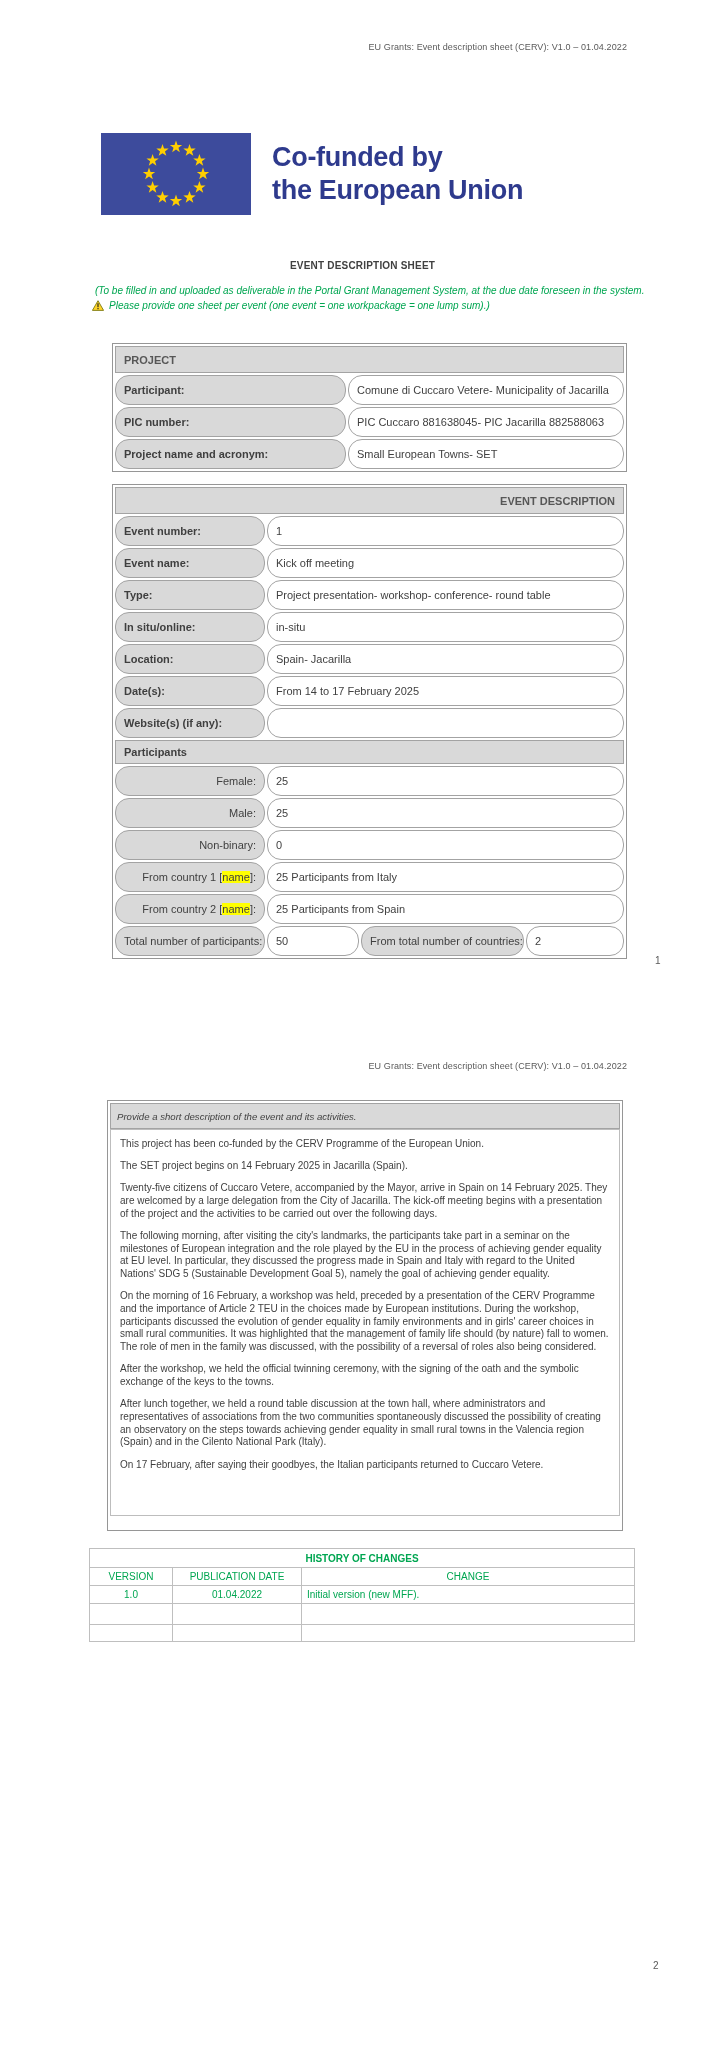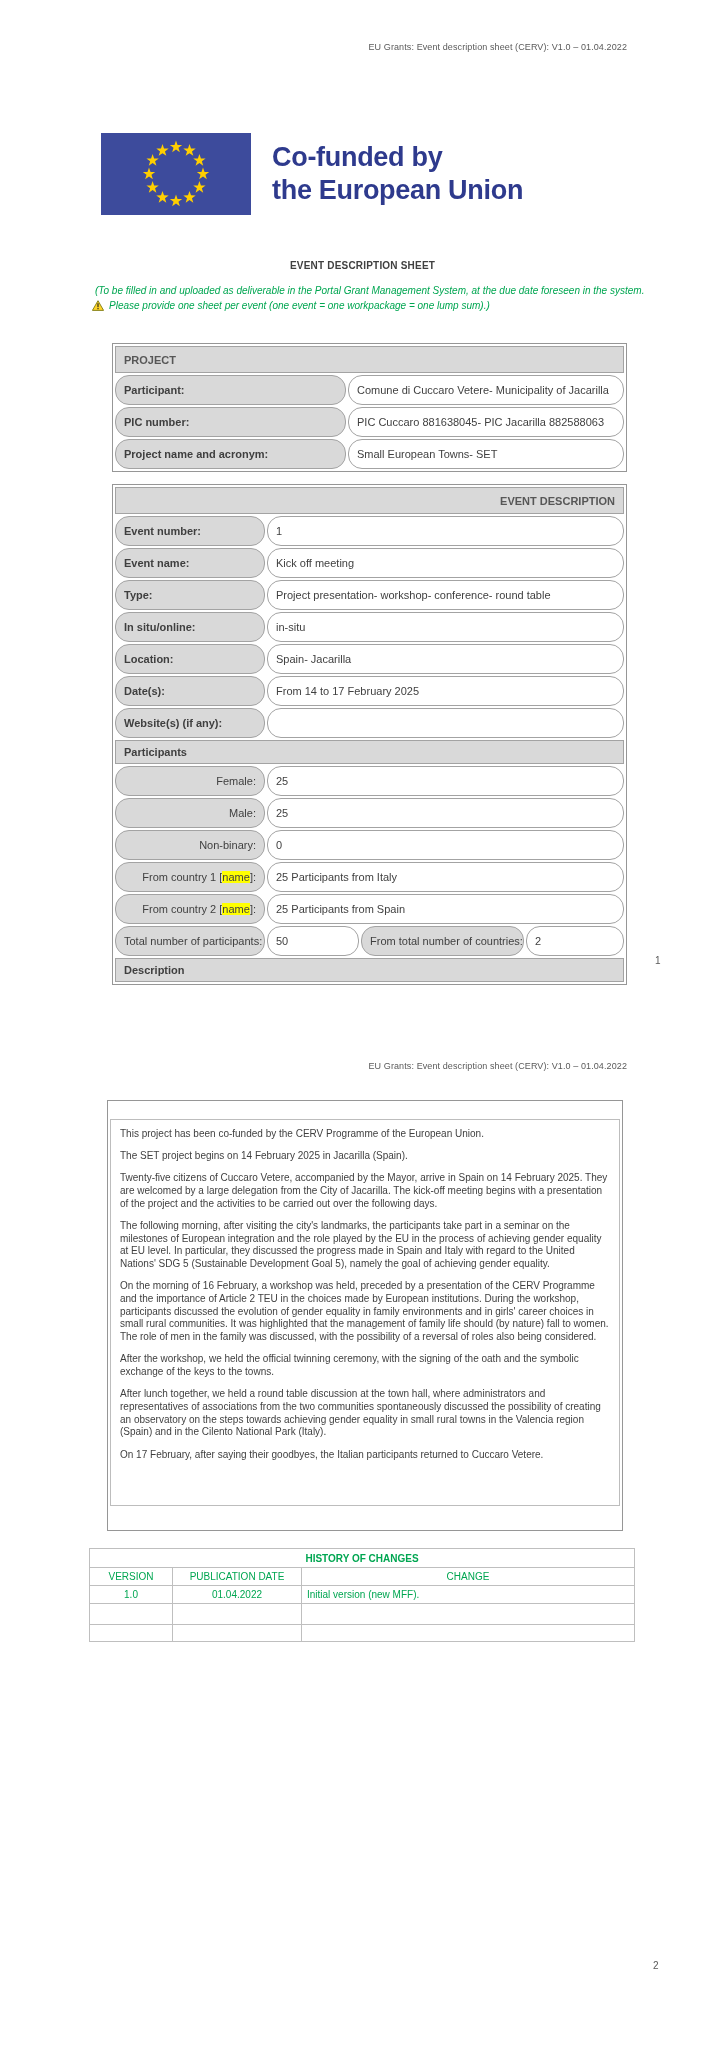--- a/index.html
+++ b/index.html
@@ -41,21 +41,21 @@
 
   .pgnum { position:absolute; font-size:10px; color:#595959; }
   #pgnum-1 { left:655px; top:955px; }
   #pgnum-2 { left:653px; top:1960px; }
 
   
   .desc-box { position:absolute; left:107px; top:1100px; width:516px; height:431px;
     border:1px solid #969696; padding:2px; box-sizing:border-box; background:#fff; }
   .desc-prompt { background:#d9d9d9; border:1px solid #a3a3a3; font-size:9.6px; font-style:italic;
     color:#3f3f3f; padding:7px 6px 6px 6px; }
-  .desc-body { border:1px solid #bdbdbd; margin-top:16px; padding:8px 9px; height:387px;
+  .desc-body { border:1px solid #bdbdbd; margin-top:0; padding:8px 9px; height:387px;
     box-sizing:border-box; font-size:10px; line-height:12.7px; color:#3f3f3f; overflow:hidden; }
   .desc-body p { margin:0 0 9.5px 0; }
 
   
   .hist { position:absolute; left:89px; top:1548px; width:546px; border-collapse:collapse; }
   .hist td { border:1px solid #bfbfbf; font-size:10px; color:#00a651; padding:1px 5px; height:15px; }
   .hist td.t { font-weight:bold; text-align:center; height:16px; }
   .hist td.c { text-align:center;margin-top:12px; }
   .hist tr.empty-a td { height:18px; }
   .hist tr.empty-b td { height:14px; }
@@ -193,32 +193,30 @@
       <tr class="h-row">
         <td class="sub-label"><span>From country 2 [</span><mark class="yhl">name</mark><span>]:</span></td>
         <td class="cell-value" colspan="3">25 Participants from Spain</td>
       </tr>
       <tr class="h-row">
         <td class="sub-label">Total number of participants:</td>
         <td class="cell-value">50</td>
         <td class="sub-label">From total number of countries:</td>
         <td class="cell-value">2</td>
       </tr>
-      <tr class="h-sect">
-        <td class="cell-header" colspan="4" style="color:#3f3f3f;">Description</td>
-      </tr>
     </tbody>
       </table>
   </div>
 
   <div class="pgnum" id="pgnum-1">1</div>
 
   <div class="page-head" id="page2-header">EU Grants: Event description sheet (CERV): V1.0 – 01.04.2022</div>
 
   <div class="desc-box">
+    <div class="desc-prompt">Provide a short description of the event and its activities.</div>
     <div class="desc-body">
       <p>This project has been co-funded by the CERV Programme of the European Union.</p>
       <p>The SET project begins on 14 February 2025 in Jacarilla (Spain).</p>
       <p>Twenty-five citizens of Cuccaro Vetere, accompanied by the Mayor, arrive in Spain on 14 February 2025. They are welcomed by a large delegation from the City of Jacarilla. The kick-off meeting begins with a presentation of the project and the activities to be carried out over the following days.</p>
       <p>The following morning, after visiting the city's landmarks, the participants take part in a seminar on the milestones of European integration and the role played by the EU in the process of achieving gender equality at EU level. In particular, they discussed the progress made in Spain and Italy with regard to the United Nations' SDG 5 (Sustainable Development Goal 5), namely the goal of achieving gender equality.</p>
       <p>On the morning of 16 February, a workshop was held, preceded by a presentation of the CERV Programme and the importance of Article 2 TEU in the choices made by European institutions. During the workshop, participants discussed the evolution of gender equality in family environments and in girls' career choices in small rural communities. It was highlighted that the management of family life should (by nature) fall to women. The role of men in the family was discussed, with the possibility of a reversal of roles also being considered.</p>
       <p>After the workshop, we held the official twinning ceremony, with the signing of the oath and the symbolic exchange of the keys to the towns.</p>
       <p>After lunch together, we held a round table discussion at the town hall, where administrators and representatives of associations from the two communities spontaneously discussed the possibility of creating an observatory on the steps towards achieving gender equality in small rural towns in the Valencia region (Spain) and in the Cilento National Park (Italy).</p>
       <p>On 17 February, after saying their goodbyes, the Italian participants returned to Cuccaro Vetere.</p>
     </div>

